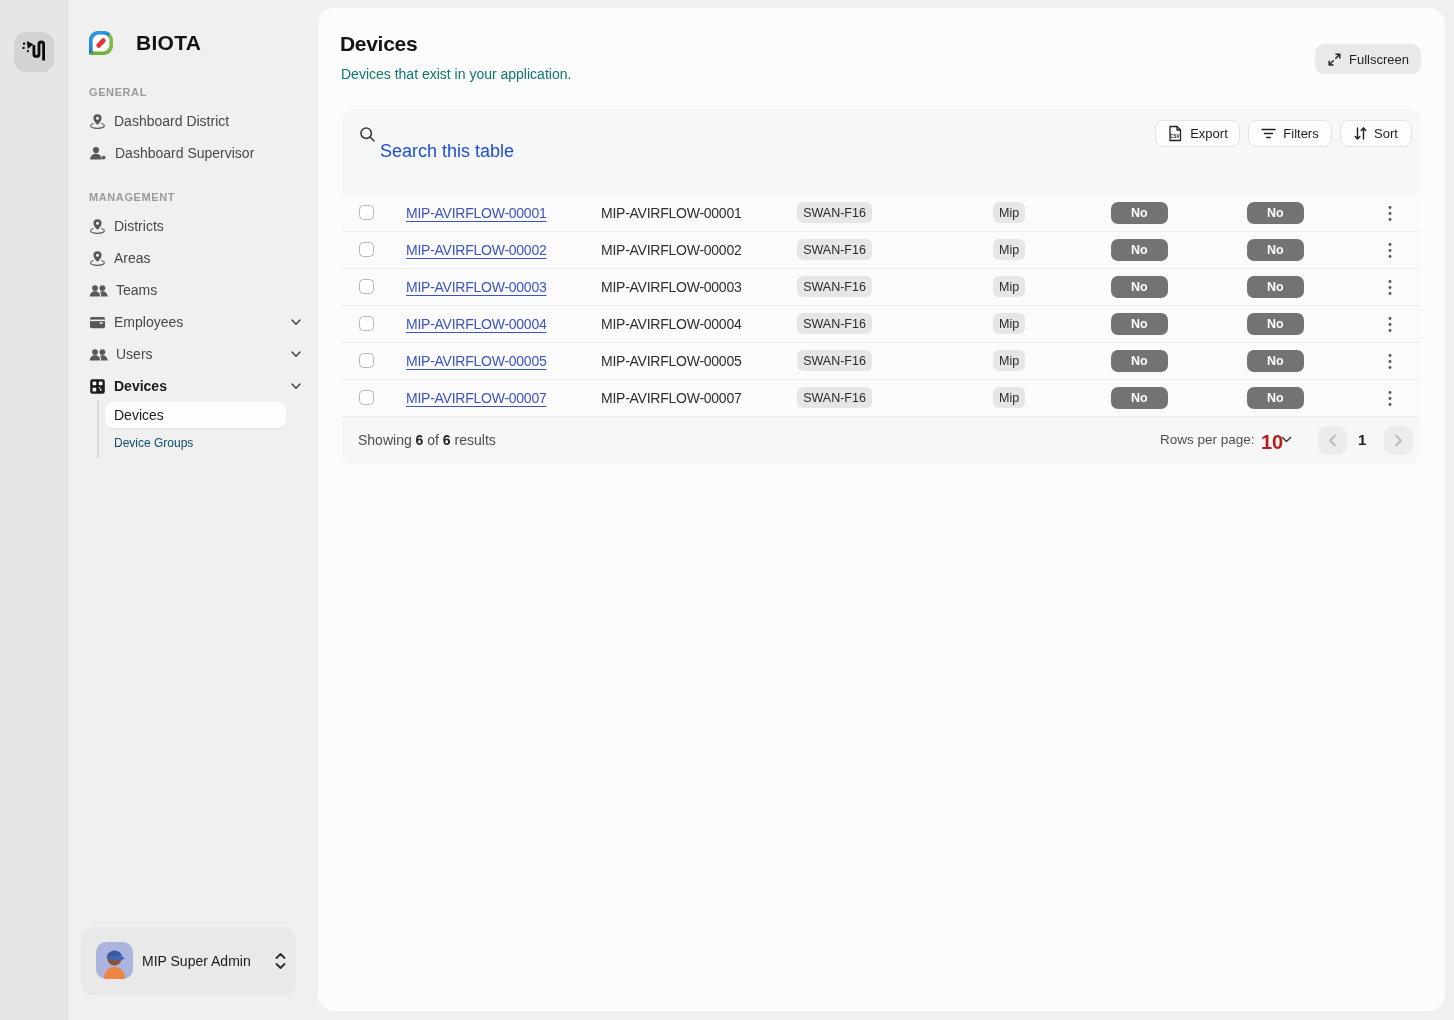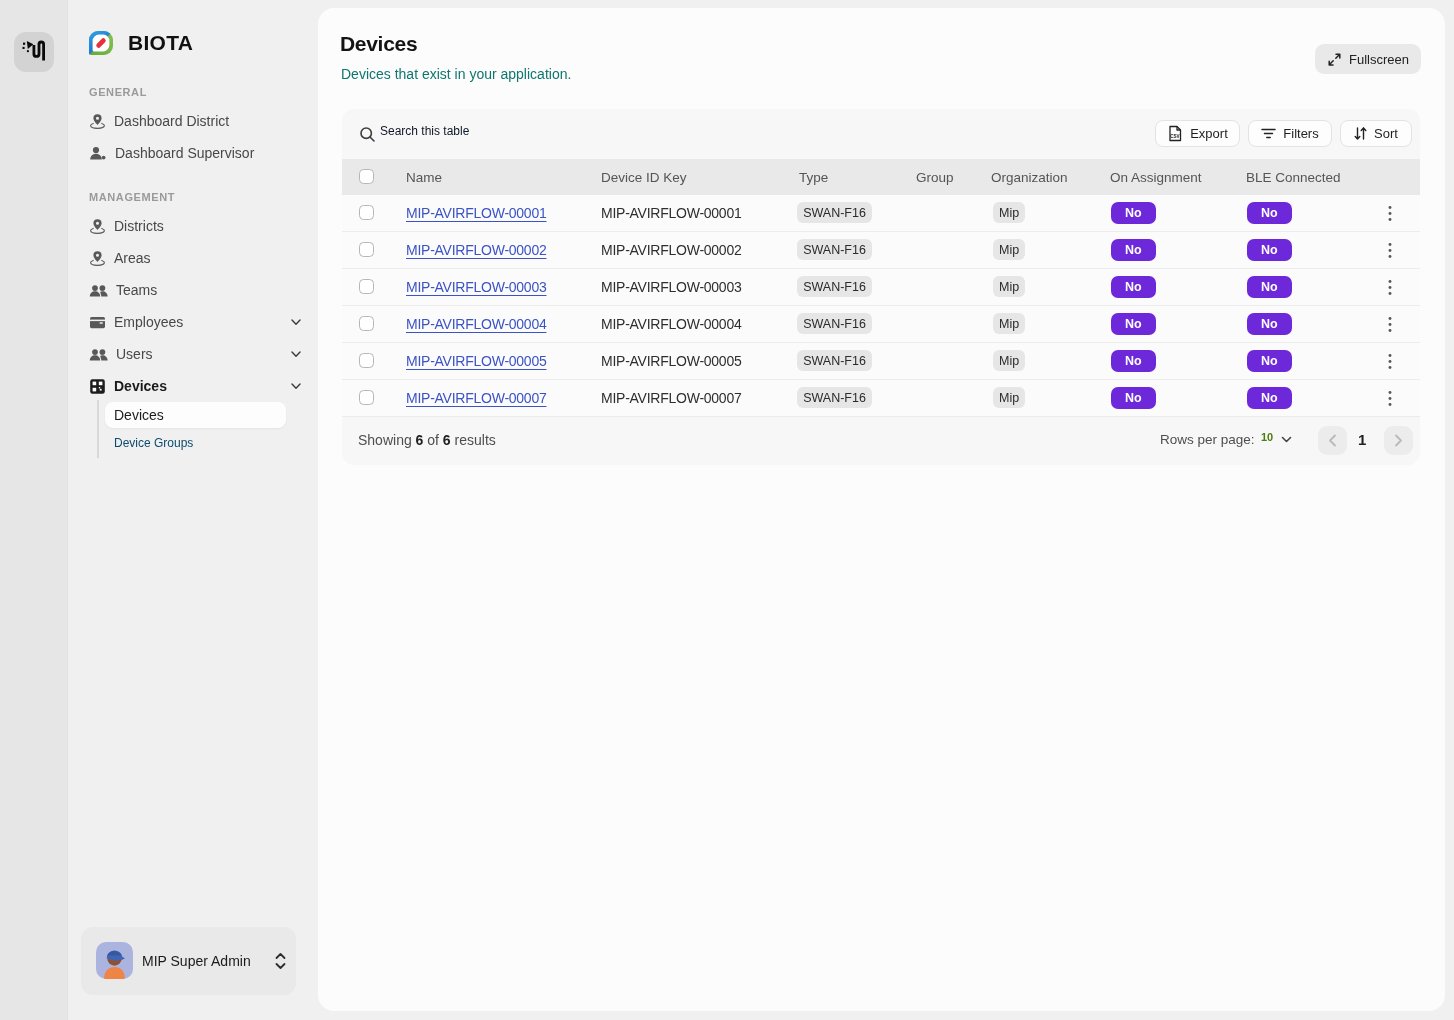--- a/index.html
+++ b/index.html
@@ -1,48 +1,48 @@
 <!DOCTYPE html>
 <html><head>
 <meta charset="utf-8">
 <style>
 *{margin:0;padding:0;box-sizing:border-box}
 html,body{width:1454px;height:1020px;overflow:hidden}
 body{font-family:"Liberation Sans",sans-serif;background:#f0f0f0;position:relative}
 .rail{position:absolute;left:0;top:0;width:68px;height:1020px;background:#e6e6e6;border-right:1px solid #e2e2e2}
 .railbtn{position:absolute;left:14px;top:32px;width:40px;height:40px;border-radius:12px;background:#d3d3d3}
 .sidebar{position:absolute;left:68px;top:0;width:250px;height:1020px}
-.logo{position:absolute;left:20px;top:30px;display:flex;align-items:center;gap:14px}
+.logo{position:absolute;left:20px;top:30px;display:flex;align-items:center;gap:22px}
 .logotxt{font-size:21px;font-weight:700;color:#111;letter-spacing:.3px}
 .sec{position:absolute;left:21px;font-size:11px;font-weight:700;color:#9a9a9a;letter-spacing:.6px}
 .nav{position:absolute;left:21px;height:32px;display:flex;align-items:center;gap:8px;font-size:14px;color:#484848;font-weight:500;width:216px}
 .nav svg{flex:0 0 auto}
 .nav .chev{margin-left:auto;margin-right:2px}
 .subline{position:absolute;left:29px;top:400px;width:2px;height:58px;background:#d9d9d9}
 .subsel{position:absolute;left:37px;top:402px;width:181px;height:26px;background:#fdfdfd;border-radius:8px;box-shadow:0 1px 2px rgba(0,0,0,.05);display:flex;align-items:center;padding-left:9px;font-size:14px;color:#1c1c1c}
 .subitem{position:absolute;left:46px;top:429px;height:28px;display:flex;align-items:center;font-size:12px;color:#0c4a6e}
 .chip{position:absolute;left:13px;top:927px;width:215px;height:68px;background:#e9e9e9;border-radius:12px}
 .panel{position:absolute;left:318px;top:8px;width:1127px;height:1003px;background:#fcfcfc;border-radius:16px}
 h1{position:absolute;left:22px;top:23px;font-size:21px;line-height:26px;font-weight:700;letter-spacing:-.3px;color:#141414}
 .subtitle{position:absolute;left:23px;top:58px;font-size:14px;line-height:17px;color:#0f766e}
 .fullbtn{position:absolute;left:997px;top:36px;width:106px;height:30px;background:#e9e9e9;border-radius:9px;display:flex;align-items:center;justify-content:center;gap:7px;font-size:13px;color:#222}
 .card{position:absolute;left:24px;top:101px;width:1078px;height:356px;background:#f7f7f7;border-radius:12px}
 .searchrow{position:absolute;left:0;top:0;width:100%;height:50px}
 .mag{position:absolute;left:17px;top:17px}
-.ph{position:absolute;left:38px;top:15px;font-size:12px;color:#0f172a}
+.ph{position:absolute;left:38px;top:32px;font-size:18px;color:#1d4ed8}
 .tbtn{position:absolute;top:11px;height:27px;background:#fdfdfd;border:1px solid #e3e3e3;border-radius:8px;display:flex;align-items:center;justify-content:center;gap:7px;font-size:13px;color:#1f1f1f}
 .thead{position:absolute;left:0;top:50px;width:100%;height:36px;background:#e9e9e9;font-size:13.5px;color:#555;font-weight:500}
 .thead span{position:absolute;top:11px}
 .trow{position:absolute;left:0;width:100%;height:37px;background:#fbfbfb;border-bottom:1px solid #ececec;font-size:14px;color:#333}
 .cb{position:absolute;left:17px;top:10px;width:15px;height:15px;background:#fff;border:1.5px solid #b6b6b6;border-radius:4.5px}
 .thead .cb{top:10px}
 .link{position:absolute;left:64px;top:10px;color:#3b53c4;letter-spacing:-.25px;text-decoration:underline;text-decoration-thickness:1px;text-underline-offset:2.5px}
 .did{position:absolute;left:259px;top:10px;color:#2e2e2e;letter-spacing:-.25px}
 .pill{position:absolute;background:#e6e6e6;border-radius:6px;font-size:12.5px;color:#2b2b2b;padding:3.5px 6px;top:7px}.pill.tp{width:75px;padding:3.5px 0;text-align:center}
-.no{position:absolute;background:#6d28d9;border-radius:7px;font-size:12.5px;color:#fff;font-weight:700;padding:4px 14px;top:7px}
+.no{position:absolute;background:#737373;border-radius:7px;font-size:12.5px;color:#fff;font-weight:700;padding:4px 20px;top:7px}
 .kebab{position:absolute;left:1046px;top:9px}
 .tfoot{position:absolute;left:0;top:307px;width:100%;height:49px;font-size:14px;color:#4e4e4e}
 .pgbtn{position:absolute;top:10px;width:29px;height:29px;background:#ececec;border-radius:9px;display:flex;align-items:center;justify-content:center}
 </style>
 </head>
 <body>
 <div class="rail">
  <div class="railbtn">
   <svg width="40" height="40" viewBox="0 0 40 40" fill="none">
    <rect x="9" y="10.6" width="2.2" height="2.2" fill="#0a0a0a"></rect>
@@ -210,30 +210,20 @@
           <span>Filters</span>
         </div>
    <div class="tbtn" style="left:998px;width:72px">
           <svg width="13" height="15" viewBox="0 0 13 15" fill="none" stroke="#222" stroke-width="1.4" stroke-linecap="round" stroke-linejoin="round">
             <path d="M3.5 2 v11 M3.5 13 L1.2 10.5 M3.5 13 L5.8 10.5"></path>
             <path d="M9.5 13 v-11 M9.5 2 L7.2 4.5 M9.5 2 L11.8 4.5"></path>
           </svg>
           <span>Sort</span>
         </div>
   </div>
-  <div class="thead">
-   <div class="cb"></div>
-   <span style="left:64px">Name</span>
-        <span style="left:259px">Device ID Key</span>
-        <span style="left:457px">Type</span>
-        <span style="left:574px">Group</span>
-        <span style="left:649px">Organization</span>
-        <span style="left:768px">On Assignment</span>
-        <span style="left:904px">BLE Connected</span>
-  </div>
   <div class="trow" style="top:86px">
    <div class="cb"></div>
    <span class="link">MIP-AVIRFLOW-00001</span>
    <span class="did">MIP-AVIRFLOW-00001</span>
    <span class="pill tp" style="left:455px">SWAN-F16</span>
    <span class="pill" style="left:651px">Mip</span>
    <span class="no" style="left:769px">No</span>
    <span class="no" style="left:905px">No</span>
    <svg class="kebab" width="4" height="19" viewBox="0 0 4 19">
           <circle cx="2" cy="3.5" r="1.45" fill="#585858"></circle>
@@ -307,21 +297,21 @@
    <span class="no" style="left:905px">No</span>
    <svg class="kebab" width="4" height="19" viewBox="0 0 4 19">
           <circle cx="2" cy="3.5" r="1.45" fill="#585858"></circle>
           <circle cx="2" cy="9.5" r="1.45" fill="#585858"></circle>
           <circle cx="2" cy="15.5" r="1.45" fill="#585858"></circle>
         </svg>
   </div>
   <div class="tfoot">
    <span style="position:absolute;left:16px;top:16px">Showing <b style="color:#222">6</b> of <b style="color:#222">6</b> results</span>
    <span style="position:absolute;left:818px;top:16px;font-size:13.5px">Rows per page:</span>
-   <span style="position:absolute;left:919px;top:15px;font-size:11px;font-weight:700;color:#4d7c0f">10</span>
+   <span style="position:absolute;left:919px;top:15px;font-size:20px;font-weight:700;color:#b91c1c">10</span>
    <svg style="position:absolute;left:939px;top:20px" width="11" height="8" viewBox="0 0 11 8" fill="none" stroke="#444" stroke-width="1.6" stroke-linecap="round" stroke-linejoin="round">
           <path d="M1.5 1.5 L5.5 5.5 L9.5 1.5"></path>
         </svg>
    <div class="pgbtn" style="left:976px">
           <svg width="9" height="13" viewBox="0 0 9 13" fill="none" stroke="#b9b9b9" stroke-width="1.8" stroke-linecap="round" stroke-linejoin="round">
             <path d="M7 1.5 L2 6.5 L7 11.5"></path>
           </svg>
         </div>
    <span style="position:absolute;left:1016px;top:15px;font-size:15px;font-weight:700;color:#222">1</span>
    <div class="pgbtn" style="left:1042px">

